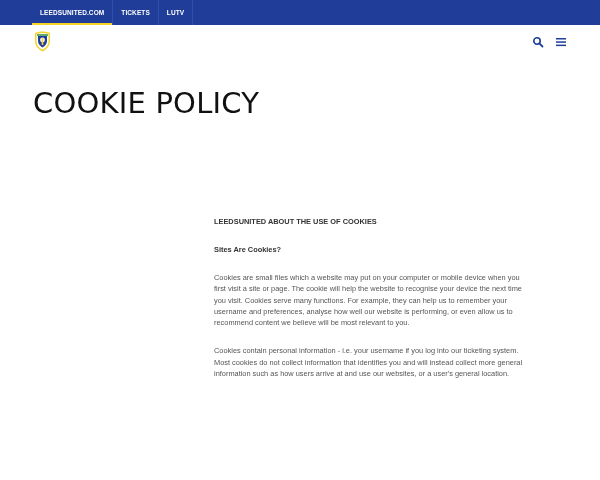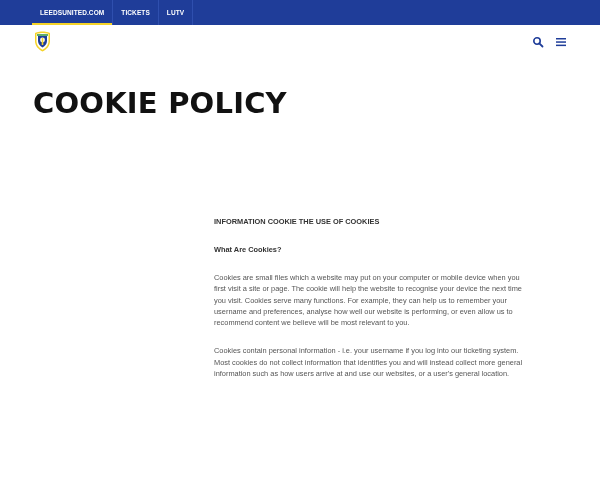--- a/index.html
+++ b/index.html
@@ -36,21 +36,21 @@
       position: absolute; left: 34px; top: 6px; width: 17px; height: 21px;
     }
     .search-btn {
       position: absolute; left: 532px; top: 11px; width: 12px; height: 12px; cursor: pointer;
     }
     .menu-btn {
       position: absolute; left: 555px; top: 12px; width: 12px; height: 10px; cursor: pointer;
     }
     .page-title {
       position: absolute; left: 33px; top: 86px;
-      font-size: 29px; font-weight: bold; color: #111111;
+      font-size: 29px; font-weight: normal; color: #111111;
       letter-spacing: 0.2px;
       font-family: "DejaVu Sans", sans-serif;
     }
     .content {
       position: absolute; left: 214px; top: 216px; width: 310px;
       color: #555555;
       font-size: 7.4px; line-height: 11.3px;
     }
     .content h2 {
       font-size: 7.4px; font-weight: bold; color: #333333;
@@ -87,17 +87,17 @@
   <svg class="menu-btn" viewBox="0 0 12 10">
     <rect x="1" y="1" width="10" height="1.5" fill="#1f3d99"></rect>
     <rect x="1" y="4.3" width="10" height="1.5" fill="#1f3d99"></rect>
     <rect x="1" y="7.6" width="10" height="1.5" fill="#1f3d99"></rect>
   </svg>
 </div>
 
 <h1 class="page-title">COOKIE POLICY</h1>
 
 <div class="content">
-  <h2>INFORMATION COOKIE THE USE OF COOKIES</h2>
-  <h3>What Are Cookies?</h3>
+  <h2>LEEDSUNITED ABOUT THE USE OF COOKIES</h2>
+  <h3>Sites Are Cookies?</h3>
   <p>Cookies are small files which a website may put on your computer or mobile device when you first visit a site or page. The cookie will help the website to recognise your device the next time you visit. Cookies serve many functions. For example, they can help us to remember your username and preferences, analyse how well our website is performing, or even allow us to recommend content we believe will be most relevant to you.</p>
   <p>Cookies contain personal information - i.e. your username if you log into our ticketing system. Most cookies do not collect information that identifies you and will instead collect more general information such as how users arrive at and use our websites, or a user's general location.</p>
 </div>
 
 </body></html>

